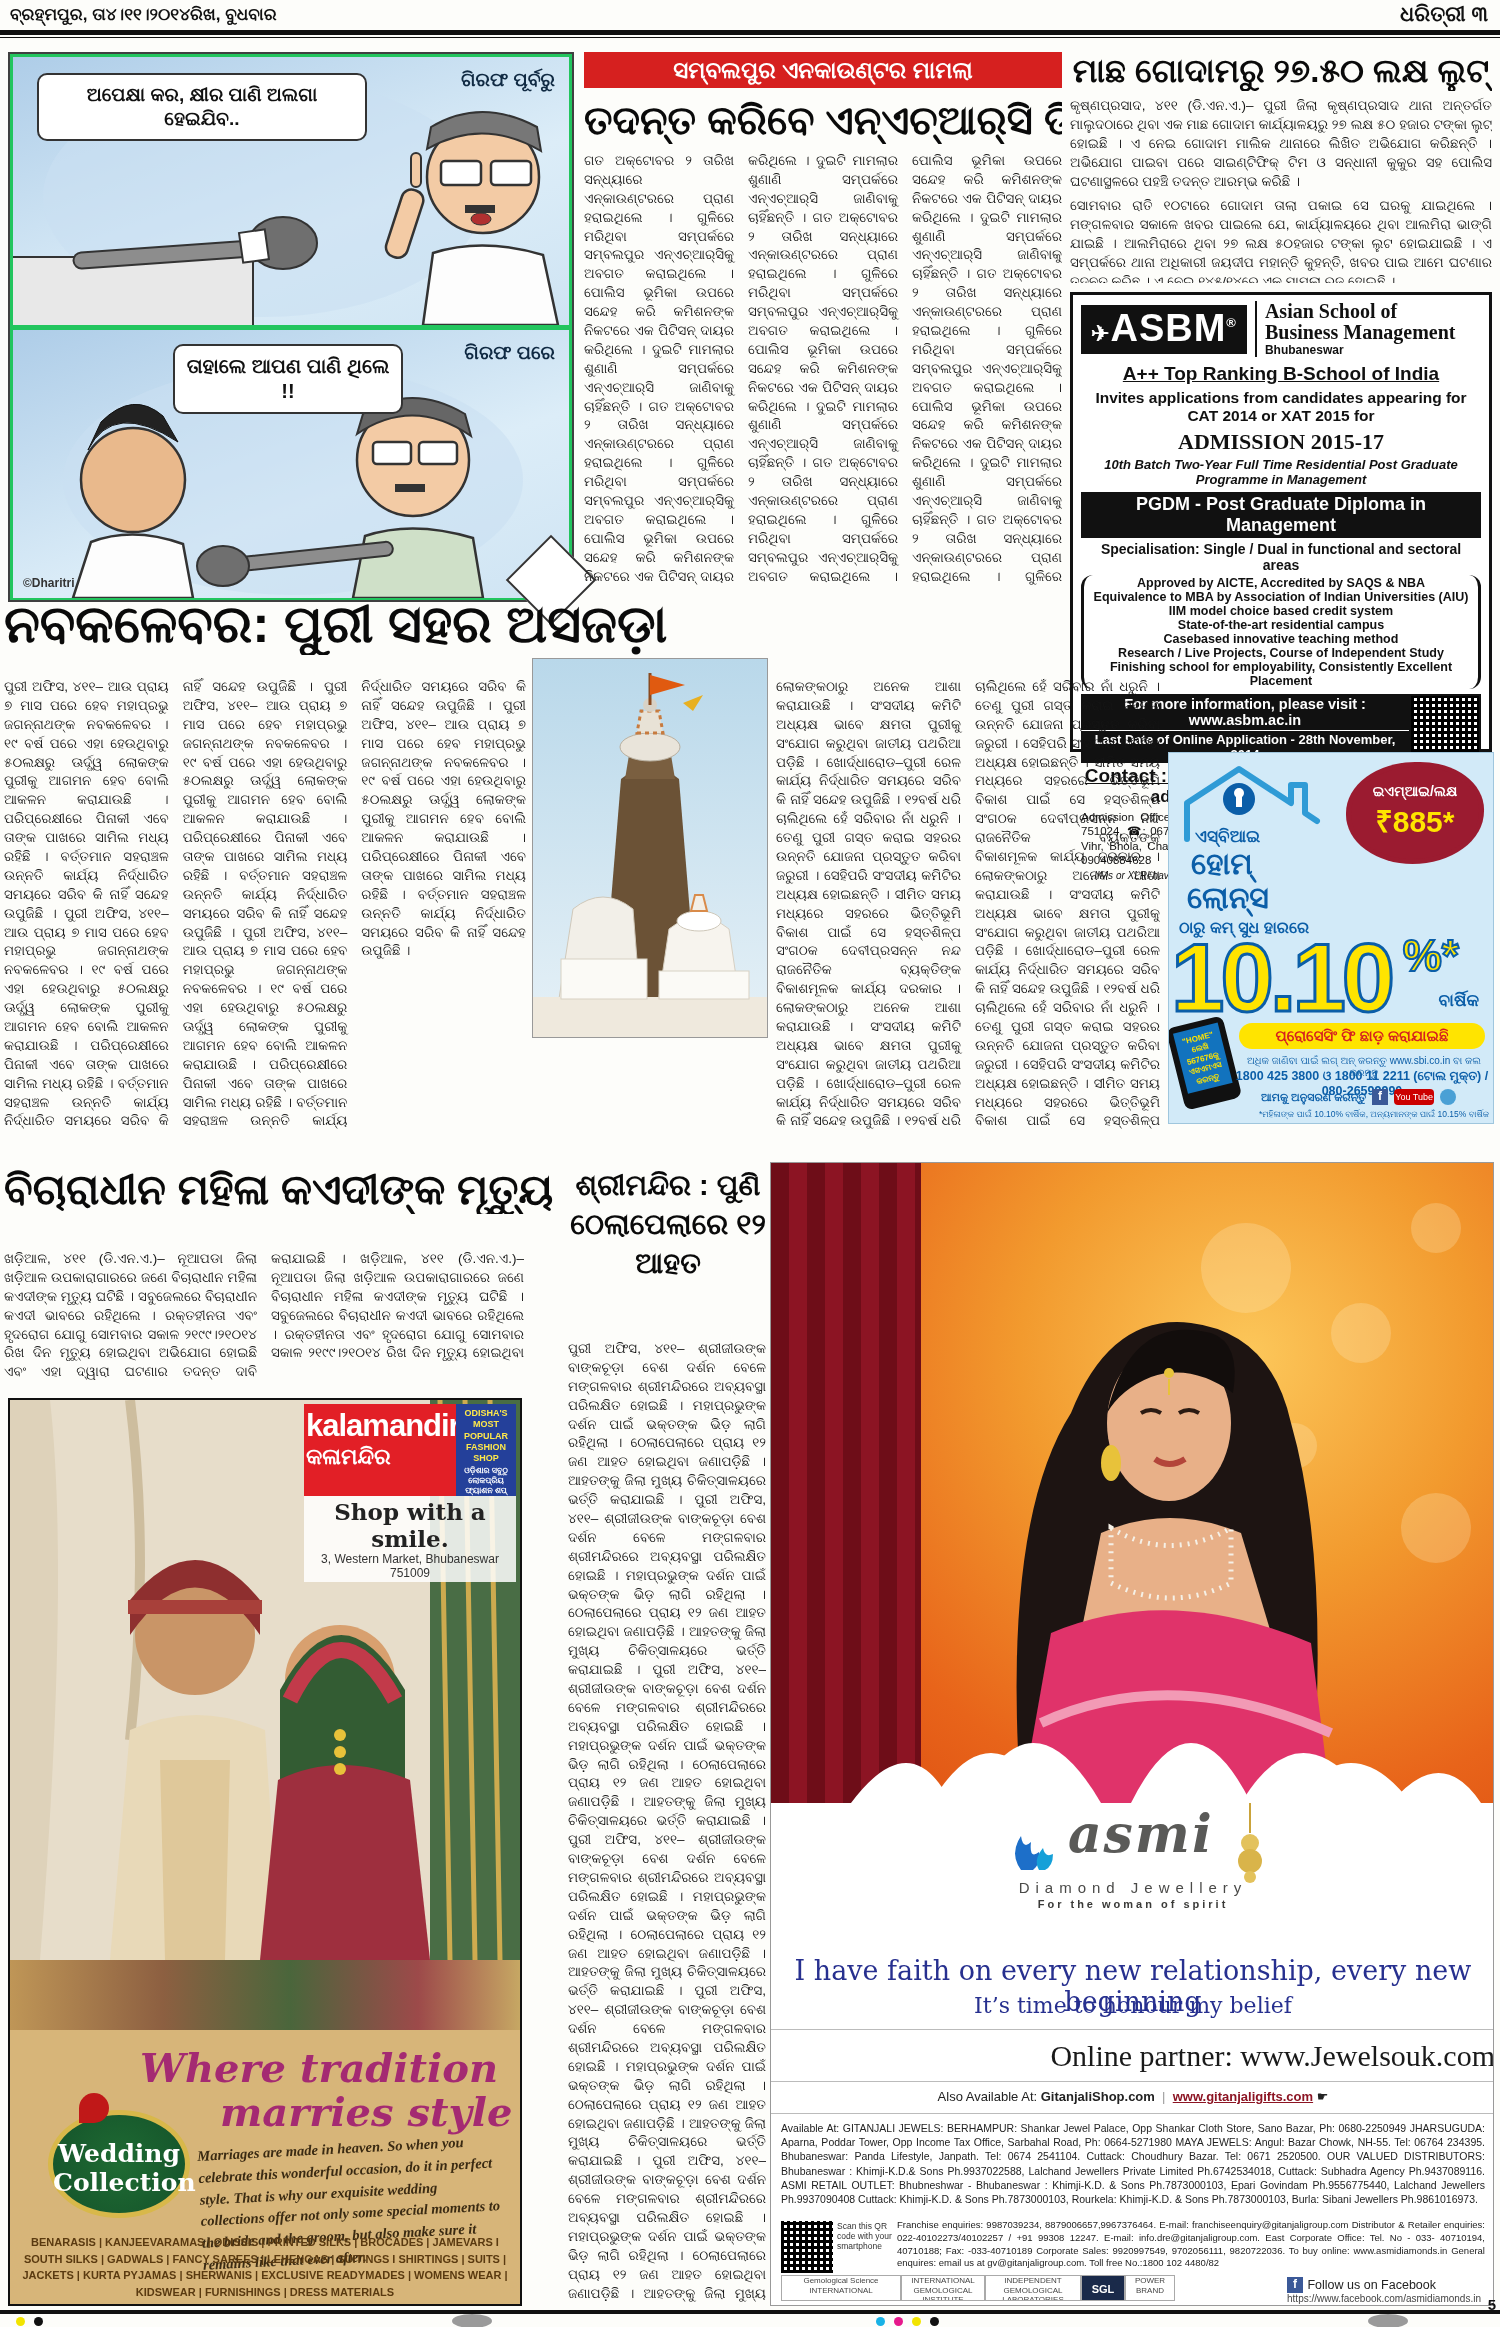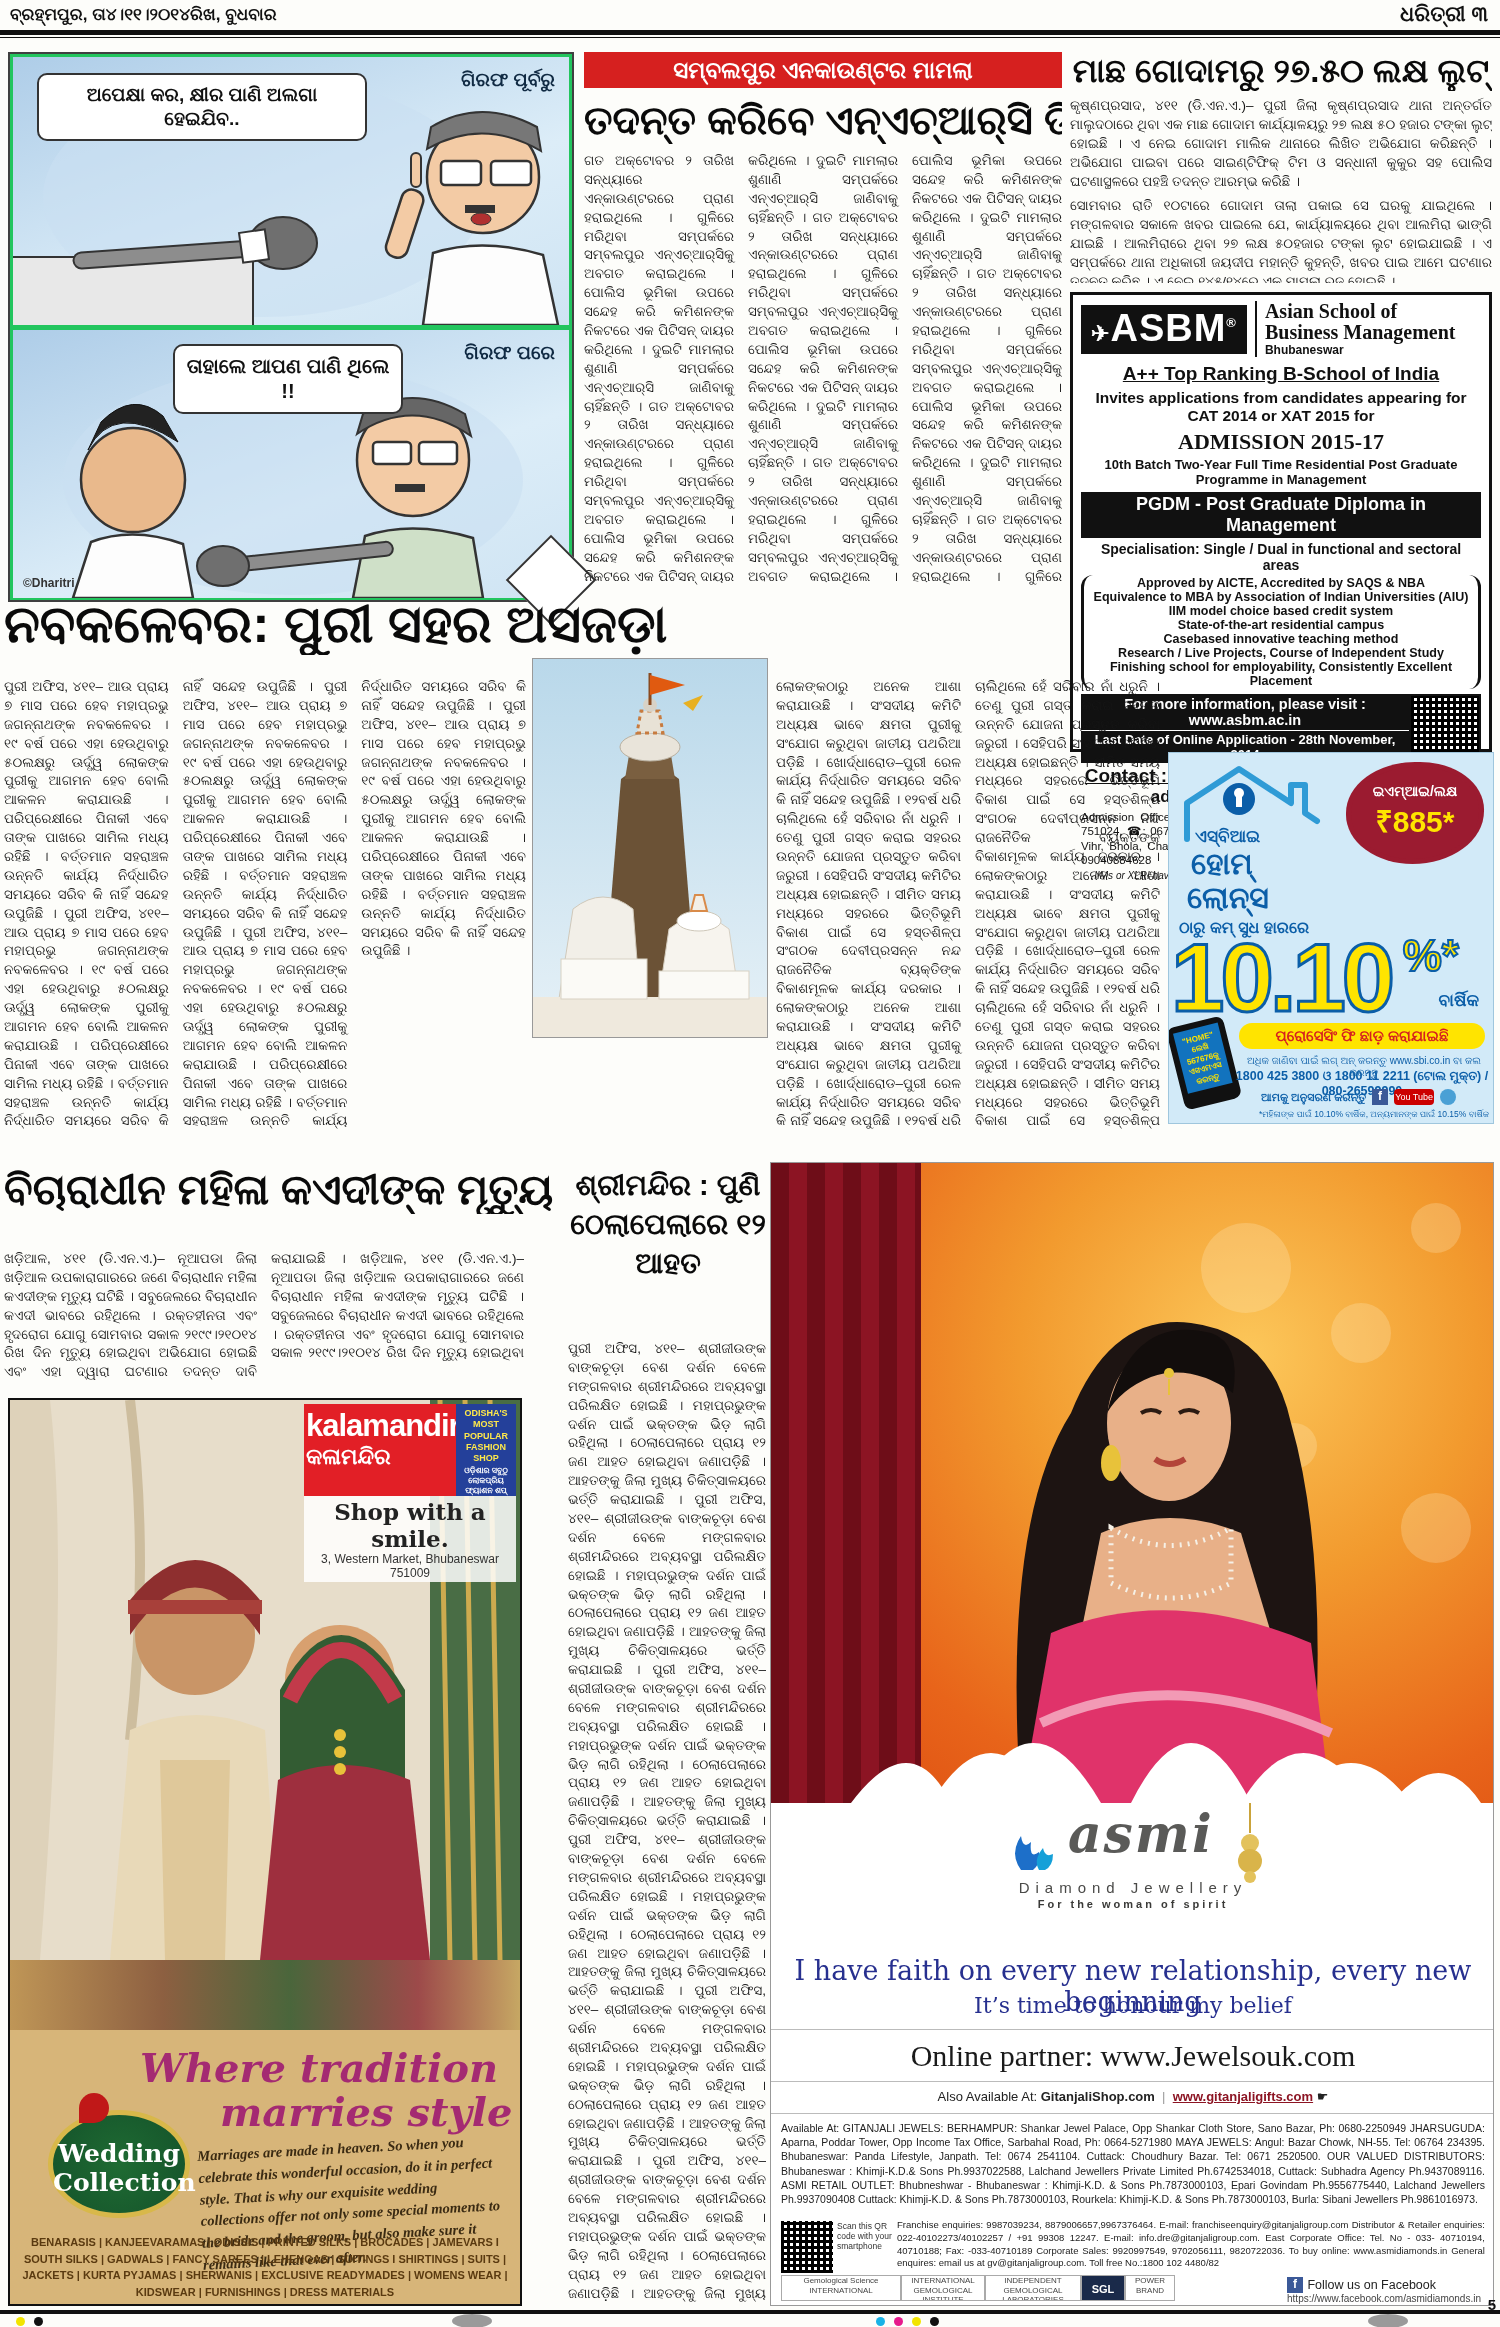--- a/index.html
+++ b/index.html
@@ -132,21 +132,21 @@
         <div style="font-family:'Liberation Serif',serif;font-weight:bold;font-size:20px;line-height:1.05">
           <span>Asian School of</span><br>
           <span>Business Management</span>
         </div>
         <div style="font-size:12px;font-weight:bold">Bhubaneswar</div>
       </div>
     </div>
     <div class="asbm-center" style="font-size:19px;text-decoration:underline;margin-top:6px">A++ Top Ranking B-School of India</div>
     <div class="asbm-center" style="font-size:15.5px;margin-top:4px">Invites applications from candidates appearing for CAT 2014 or XAT 2015 for</div>
     <div class="asbm-center" style="font-family:'Liberation Serif',serif;font-size:22px;margin-top:4px">ADMISSION 2015-17</div>
-    <div class="asbm-center" style="font-size:13px;margin-top:2px">10th Batch Two-Year Full Time Residential Post Graduate Programme in Management</div>
+    <div class="asbm-center" style="font-style:italic;font-size:13px;margin-top:2px">10th Batch Two-Year Full Time Residential Post Graduate Programme in Management</div>
     <div class="asbm-bar" style="font-size:18px;margin-top:5px;padding:2px">PGDM - Post Graduate Diploma in Management</div>
     <div class="asbm-center" style="font-size:14px;margin-top:3px">Specialisation: Single / Dual in functional and sectoral areas</div>
     <div style="border-left:3px solid #111;border-right:3px solid #111;border-radius:12px;padding:1px 6px;margin-top:2px">
       <div class="asbm-center" style="font-size:12.5px">Approved by AICTE, Accredited by SAQS &amp; NBA</div>
       <div class="asbm-center" style="font-size:12.5px">Equivalence to MBA by Association of Indian Universities (AIU)</div>
       <div class="asbm-center" style="font-size:12.5px">IIM model choice based credit system</div>
       <div class="asbm-center" style="font-size:12.5px">State-of-the-art residential campus</div>
       <div class="asbm-center" style="font-size:12.5px">Casebased innovative teaching method</div>
       <div class="asbm-center" style="font-size:12.5px">Research / Live Projects, Course of Independent Study</div>
       <div class="asbm-center" style="font-size:12.5px">Finishing school for employability, Consistently Excellent Placement</div>
@@ -325,21 +325,21 @@
         <circle cx="13" cy="40" r="9" fill="#e3c25c"></circle>
           <circle cx="13" cy="58" r="12" fill="#d9b44a"></circle>
           <circle cx="13" cy="74" r="6" fill="#e3c25c"></circle>
       </svg>
       <div style="font-size:15px;letter-spacing:6px;color:#4a4a48;margin-top:-8px">Diamond Jewellery</div>
       <div style="font-size:11px;letter-spacing:3px;font-weight:bold;color:#3a3a38;margin-top:2px">For the woman of spirit</div>
     </div>
     <div class="abs serifblue" style="left:0;top:792px;width:724px;text-align:center;font-size:27px">I have faith on every new relationship, every new beginning</div>
     <div class="abs serifblue" style="left:0;top:830px;width:724px;text-align:center;font-size:22px">It’s time to honour my belief</div>
     <div class="abs sep" style="left:0;top:866px;width:724px"></div>
-    <div class="abs" style="left:0;top:876px;width:724px;text-align:center;font-family:'Liberation Serif',serif;font-size:30px;color:#1a1a1a">Online partner: www.Jewelsouk.com</div>
+    <div class="abs" style="left:0;top:876px;width:724px;text-align:right;font-family:'Liberation Serif',serif;font-size:30px;color:#1a1a1a">Online partner: www.Jewelsouk.com</div>
     <div class="abs sep" style="left:0;top:918px;width:724px"></div>
     <div class="abs" style="left:0;top:926px;width:724px;text-align:center;font-size:13px;color:#222">
       <span>Also Available At:</span>
       <span style="font-weight:bold">GitanjaliShop.com</span>
       <span style="color:#999">&nbsp;|&nbsp;</span>
       <span style="font-weight:bold;color:#8c1423;text-decoration:underline">www.gitanjaligifts.com</span>
       <span>☛</span>
     </div>
     <div class="abs sep" style="left:0;top:950px;width:724px"></div>
     <div class="abs tiny" style="left:10px;top:958px;width:704px;height:94px">Available At: GITANJALI JEWELS: BERHAMPUR: Shankar Jewel Palace, Opp Shankar Cloth Store, Sano Bazar, Ph: 0680-2250949 JHARSUGUDA: Aparna, Poddar Tower, Opp Income Tax Office, Sarbahal Road, Ph: 0664-5271980 MAYA JEWELS: Angul: Bazar Chowk, NH-55. Tel: 06764 234395. Bhubaneswar: Panda Lifestyle, Janpath. Tel: 0674 2541104. Cuttack: Choudhury Bazar. Tel: 0671 2520500. OUR VALUED DISTRIBUTORS: Bhubaneswar : Khimji-K.D.&amp; Sons Ph.9937022588, Lalchand Jewellers Private Limited Ph.6742534018, Cuttack: Subhadra Agency Ph.9437089116. ASMI RETAIL OUTLET: Bhubneshwar - Bhubaneswar : Khimji-K.D. &amp; Sons Ph.7873000103, Epari Govindam Ph.9556775440, Lalchand Jewellers Ph.9937090408 Cuttack: Khimji-K.D. &amp; Sons Ph.7873000103, Rourkela: Khimji-K.D. &amp; Sons Ph.7873000103, Burla: Sibani Jewellers Ph.9861016973.</div>

